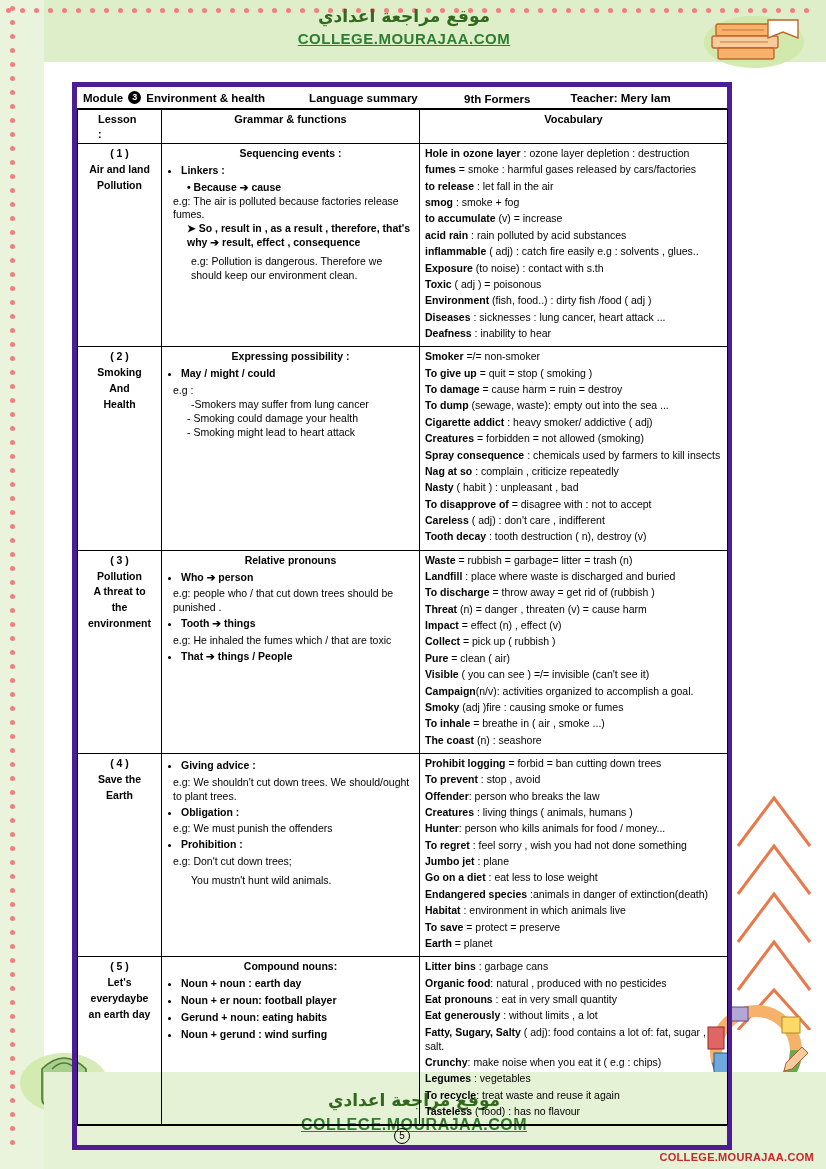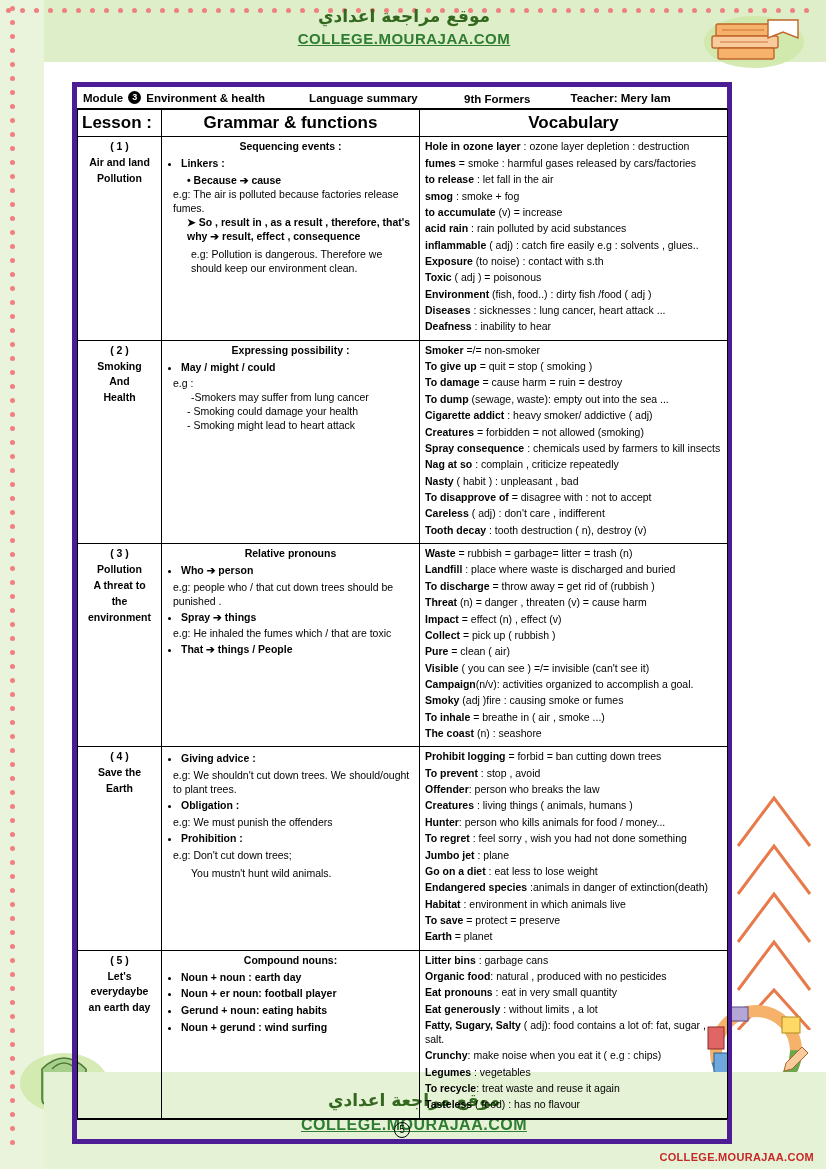--- a/index.html
+++ b/index.html
@@ -100,21 +100,21 @@
     text-align:center;margin:0 5px;font-weight:bold;
   }
   table.grid{
     border-collapse:collapse;width:100%;table-layout:fixed;
   }
   table.grid td,table.grid th{
     border:1px solid #000;vertical-align:top;padding:3px 5px;
     font-size:10.5px;line-height:1.32;
   }
   table.grid th{
-    text-align:center;font-size:17px;font-weight:bold;padding:2px 4px;
+    text-align:center;font-size:11px;font-weight:bold;padding:2px 20px;
   }
   col.c1{width:84px;}
   col.c2{width:258px;}
   col.c3{width:308px;}
   .lesson-cell{
     text-align:center;font-weight:bold;font-size:11px;padding-top:26px;
   }
   .lesson-cell .num{display:block;margin-bottom:2px;}
   .sub-title{
     text-align:center;font-weight:bold;margin-bottom:3px;
@@ -447,21 +447,21 @@
             <span class="num">the</span>
             <span class="num">environment</span>
           </td>
           <td>
             <div class="sub-title">Relative pronouns</div>
             <ul class="bul">
               <li><span class="b">Who ➔ person</span></li>
             </ul>
             <div class="egl">e.g:  people who / that cut down trees should be punished .</div>
             <ul class="bul">
-              <li><span class="b">Spray ➔ things</span></li>
+              <li><span class="b">Tooth ➔ things</span></li>
             </ul>
             <div class="egl">e.g: He inhaled the fumes which / that are toxic</div>
             <ul class="bul">
               <li><span class="b">That ➔ things / People</span></li>
             </ul>
           </td>
           <td>
             <div class="vocab-line"><span class="b">Waste</span> = rubbish = garbage= litter = trash (n)</div>
             <div class="vocab-line"><span class="b">Landfill</span> : place where waste is discharged and buried</div>
             <div class="vocab-line"><span class="b">To discharge</span> = throw away = get rid of (rubbish )</div>

